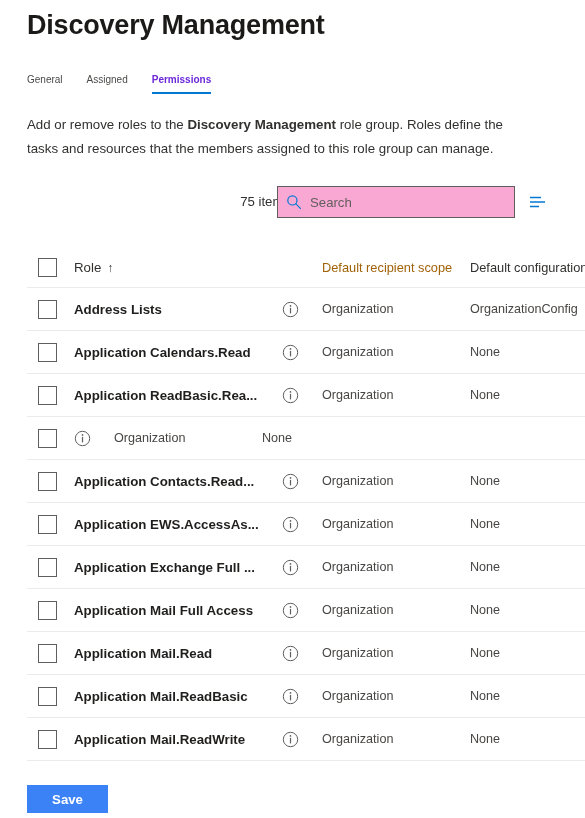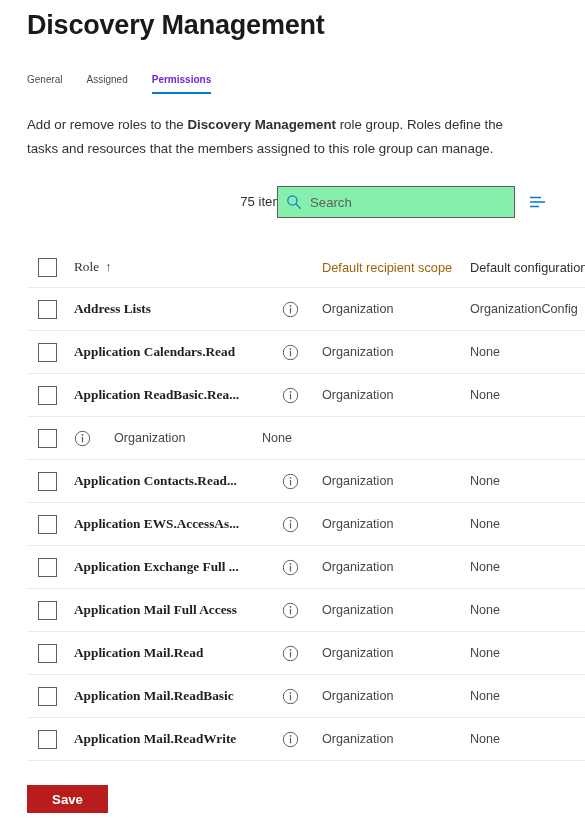--- a/index.html
+++ b/index.html
@@ -98,21 +98,21 @@
     color: #323130;
     white-space: nowrap;
   }
   .searchbox {
     position: absolute;
     left: 250px;
     top: 0;
     width: 238px;
     height: 32px;
     border: 1px solid #605e5c;
-    background: #86efac;
+    background: #f9a8d4;
     display: flex;
     align-items: center;
     padding: 0 8px;
   }
   .searchbox .mag {
     flex: 0 0 auto;
     width: 16px;
     height: 16px;
     margin-right: 8px;
     display: block;
@@ -177,21 +177,21 @@
 
   .cell-role {
     flex: 0 0 auto;
     width: 208px;
     font-size: 13.3px;
     overflow: hidden;
     white-space: nowrap;
     text-overflow: ellipsis;
     padding-right: 6px;
   }
-  .row .cell-role { font-weight: bold; color: #201f1e; font-family: Liberation Serif, serif; }
+  .row .cell-role { font-weight: bold; color: #201f1e; }
   .row.header .cell-role { font-weight: normal; color: #323130; }
   .sort-arrow { margin-left: 6px; font-size: 12px; color: #323130; }
 
   .cell-info {
     flex: 0 0 auto;
     width: 40px;
     display: flex;
     align-items: center;
     justify-content: flex-start;
   }
@@ -216,21 +216,21 @@
   }
   .row.header .cell-config { color: #323130; font-size: 12.8px; }
 
   
   .save-button {
     position: absolute;
     left: 27px;
     top: 785px;
     min-width: 81px;
     height: 28px;
-    background: #b91c1c;
+    background: #3b82f6;
     color: #ffffff;
     border: none;
     font-family: inherit;
     font-size: 13.2px;
     font-weight: bold;
     cursor: pointer;
     padding: 0 14px;
   }
 </style>
 </head>

